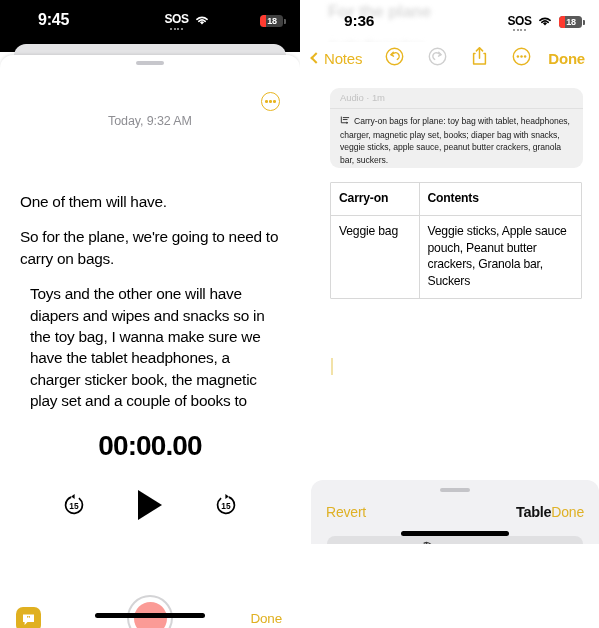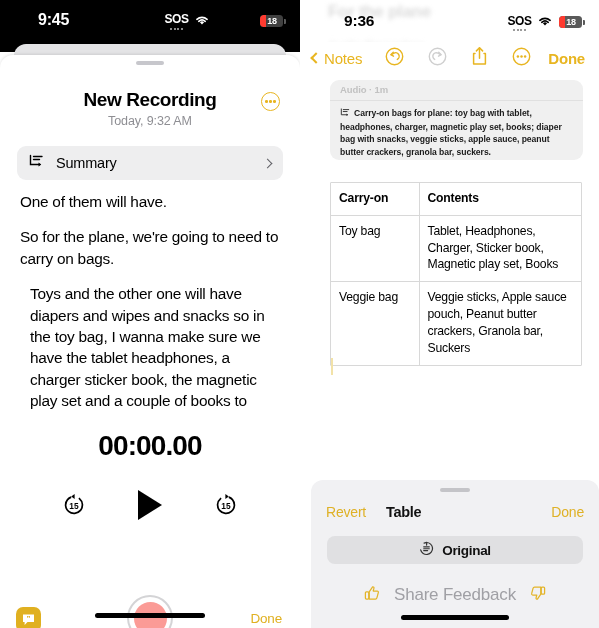--- a/index.html
+++ b/index.html
@@ -174,21 +174,21 @@
     letter-spacing: -0.2px;
   }
   .home-indicator {
     position: absolute; bottom: 10px; left: 50%; transform: translateX(-50%);
     width: 110px; height: 5px; background: #000; border-radius: 3px; z-index: 10;
   }
 
   
   .panel-right {
     position: relative;
-    width: 299px; height: 628px;
+    width: 299px; height: 544px;
     background: #ffffff;
     overflow: hidden;
   }
   .ghost-text {
     position: absolute; top: 2px; left: 28px;
     font-size: 17px; font-weight: 700; color: #dcdcdc;
     filter: blur(2.2px); letter-spacing: -0.3px;
   }
   .ghost-text2 {
     position: absolute; top: 38px; left: 28px;
@@ -230,25 +230,25 @@
   .nav-icons {
     flex: 1; display: flex; align-items: center; justify-content: center; gap: 24px;
     margin-left: 6px;
   }
   .nav-done {
     margin-right: 14px; font-size: 15px; font-weight: 700;
     color: #e8b520; letter-spacing: -0.2px;
   }
 
   .preview-card {
-    position: absolute; top: 80px; left: 30px; right: 16px;
+    position: absolute; top: 88px; left: 30px; right: 16px;
     background: #f0f0f0; border-radius: 9px;
     padding: 6px 10px 26px 10px;
     z-index: 3;
-    overflow: hidden; height: 80px; font-weight: bold;
+    overflow: hidden; height: 80px;
   }
   .pc-audio {
     font-size: 9.5px; color: #c2c2c2; letter-spacing: -0.1px;
     margin-top: -2px;
   }
   .pc-preview {
     font-size: 9px; color: #b8b8b8; margin-top: 7px; letter-spacing: 0.1px;
   }
   .pc-divider { height:1px; background:#e0e0e0; margin: 5px -10px 0 -10px; }
   .pc-body {
@@ -290,21 +290,21 @@
   .bs-grabber {
     position: absolute; top: 8px; left: 50%; transform: translateX(-50%);
     width: 30px; height: 4px; background: #c4c4c8; border-radius: 2px;
   }
   .bs-head {
     position: absolute; top: 20px; left: 0; right: 0; height: 24px;
     display: flex; align-items: center; padding: 0 15px;
   }
   .bs-revert { font-size: 14px; color: #dfb126; letter-spacing: -0.2px; }
   .bs-title {
-    flex: 1; text-align: left; font-size: 14.5px; font-weight: 700;
+    flex: 1; text-align: right; font-size: 14.5px; font-weight: 700;
     color: #111; letter-spacing: -0.3px; padding-left: 20px;
   }
   .bs-done { font-size: 14px; color: #dfb126; letter-spacing: -0.2px; }
   .orig-btn {
     position: absolute; top: 56px; left: 16px; right: 16px; height: 28px;
     background: #e0e0e2; border-radius: 8px;
     display: flex; align-items: center; justify-content: center; gap: 8px;
   }
   .orig-label { font-size: 13.5px; font-weight: 700; color: #111; letter-spacing: -0.3px; }
   .feedback-row {
@@ -351,41 +351,28 @@
           <span class="batt-tip"></span>
         </span>
       </div>
     </div>
 
     <div class="sheet-back"></div>
 
     <div class="sheet-front">
       <div class="grabber"></div>
 
-      <div class="rec-title">New Recording</div>
       <div class="rec-date">Today, 9:32 AM</div>
 
       <div class="title-more">
         <i></i>
           <i></i>
           <i></i>
       </div>
 
-      <div class="summary-row">
-        <span>
-          <svg width="16" height="14" viewBox="0 0 16 14">
-            <path d="M1.5 1.5 L1.5 10.5 L11 10.5" stroke="#000" stroke-width="1.4" fill="none" stroke-linecap="round"></path>
-            <line x1="4.5" y1="2.5" x2="13" y2="2.5" stroke="#000" stroke-width="1.4" stroke-linecap="round"></line>
-            <line x1="4.5" y1="5.5" x2="10.5" y2="5.5" stroke="#000" stroke-width="1.4" stroke-linecap="round"></line>
-            <path d="M9.5 8.5 L12.2 10.5 L9.5 12.5 Z" fill="#000"></path>
-          </svg>
-        </span>
-        <span class="summary-label">Summary</span>
-        <span class="chev-right"></span>
-      </div>
 
       <div class="transcript">
         <p>One of them will have.</p>
         <p>So for the plane, we're going to need to carry on bags.</p>
         <p>Toys and the other one will have diapers and wipes and snacks so in the toy bag, I wanna make sure we have the tablet headphones, a charger sticker book, the magnetic play set and a couple of books to</p>
       </div>
       <div class="fade-mask"></div>
 
       <div class="timer">00:00.00</div>
 
@@ -515,24 +502,20 @@
     <div class="table-wrap">
       <table class="note-table">
         <thead>
           <tr>
             <th>Carry-on</th>
             <th>Contents</th>
           </tr>
         </thead>
         <tbody>
           <tr>
-            <td>Toy bag</td>
-            <td>Tablet, Headphones, Charger, Sticker book, Magnetic play set, Books</td>
-          </tr>
-          <tr>
             <td>Veggie bag</td>
             <td>Veggie sticks, Apple sauce pouch, Peanut butter crackers, Granola bar, Suckers</td>
           </tr>
         </tbody>
       </table>
     </div>
 
     <div class="text-cursor"></div>
 
     <div class="bottom-sheet">

